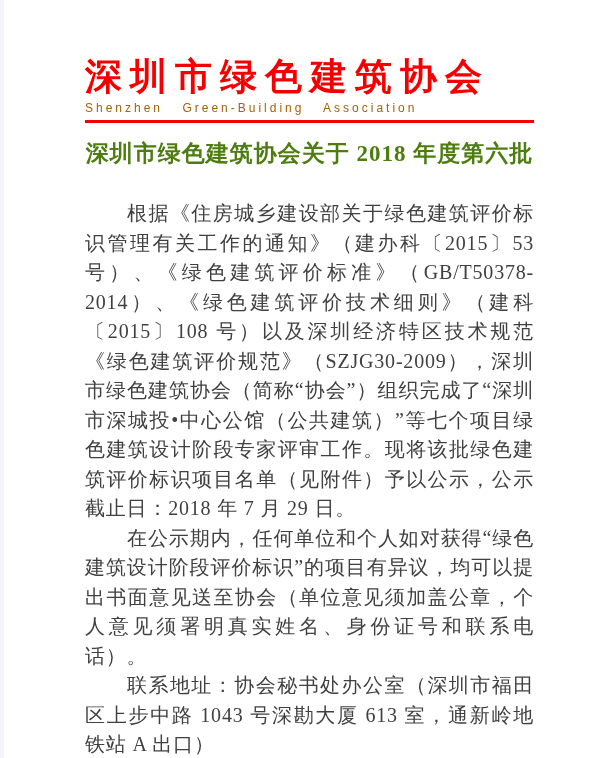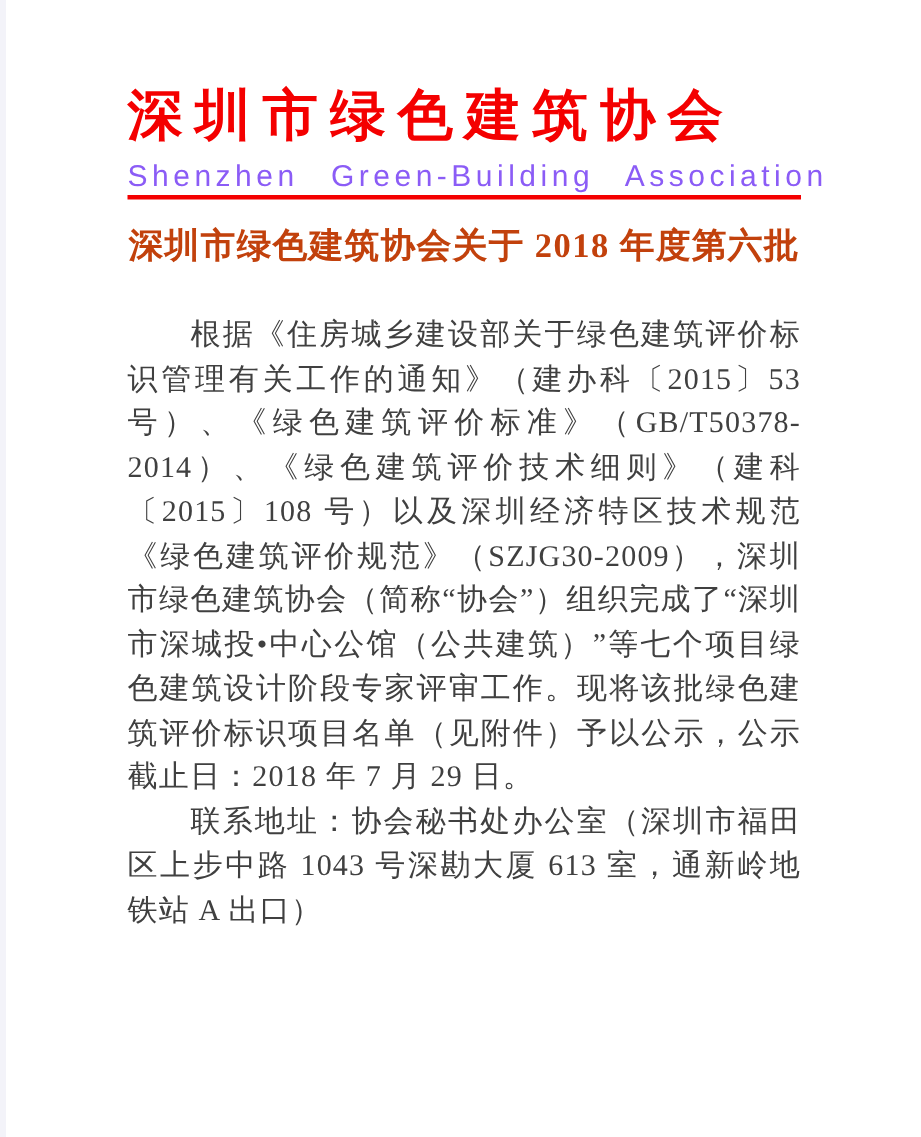--- a/index.html
+++ b/index.html
@@ -35,43 +35,43 @@
     margin: 0;
     font-family: "Liberation Sans", "DejaVu Sans", sans-serif;
     font-weight: bold;
     font-size: 37px;
     line-height: 42px;
     letter-spacing: 8px;
     white-space: nowrap;
     color: #f40000;
   }
   .org-name-en {
-    margin-top: 11px;
+    margin-top: 1px;
     font-family: "Liberation Sans", "DejaVu Sans", sans-serif;
-    font-size: 20px;
+    font-size: 12px;
     line-height: 18px;
     letter-spacing: 3px;
     word-spacing: 13px;
     white-space: nowrap;
-    color: #8b5cf6;
+    color: #a16207;
   }
   .header-rule {
     margin-top: 3px;
     height: 3px;
     width: 100%;
     background: #f40000;
   }
   .doc-title {
     margin: 16px 0 0 0;
     text-align: center;
     font-size: 23px;
     font-weight: bold;
     line-height: 29px;
     letter-spacing: 1px;
-    color: #c2410c;
+    color: #4d7c0f;
   }
   .doc-body {
     margin-top: 31px;
   }
   .doc-body p {
     margin: 0;
     font-size: 20px;
     line-height: 29.5px;
     letter-spacing: 0.8px;
     text-align: justify;
@@ -91,17 +91,18 @@
     <div class="org-name-en">Shenzhen Green-Building Association</div>
     <div class="header-rule"></div>
   </header>
 
   <h2 class="doc-title">
     <span>深圳市绿色建筑协会关于 2018 年度第六批</span><br>
   </h2>
 
   <main class="doc-body">
     <p>根据《住房城乡建设部关于绿色建筑评价标识管理有关工作的通知》（建办科〔2015〕53 号）、《绿色建筑评价标准》（GB/T50378-2014）、《绿色建筑评价技术细则》（建科〔2015〕108 号）以及深圳经济特区技术规范《绿色建筑评价规范》（SZJG30-2009），深圳市绿色建筑协会（简称“协会”）组织完成了“深圳市深城投•中心公馆（公共建筑）”等七个项目绿色建筑设计阶段专家评审工作。现将该批绿色建筑评价标识项目名单（见附件）予以公示，公示截止日：2018 年 7 月 29 日。</p>
+    <p>在公示期内，任何单位和个人如对获得“绿色建筑设计阶段评价标识”的项目有异议，均可以提出书面意见送至协会（单位意见须加盖公章，个人意见须署明真实姓名、身份证号和联系电话）。</p>
     <p>联系地址：协会秘书处办公室（深圳市福田区上步中路 1043 号深勘大厦 613 室，通新岭地铁站 A 出口）</p>
 
   </main>
 
 </div>
 
 </body></html>

